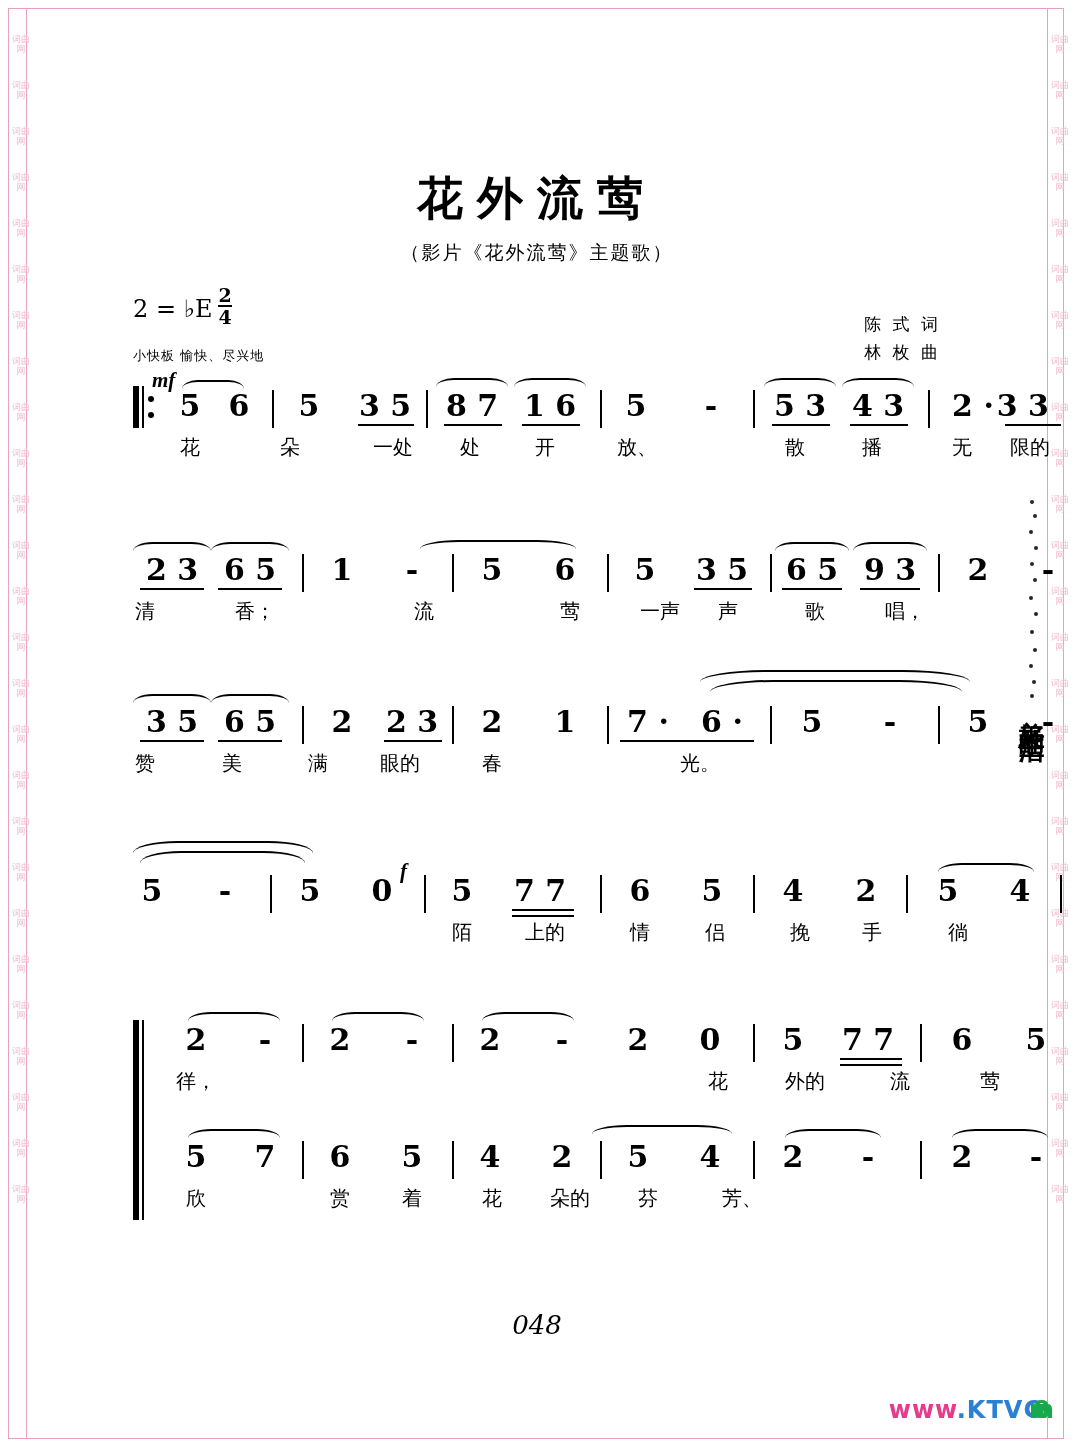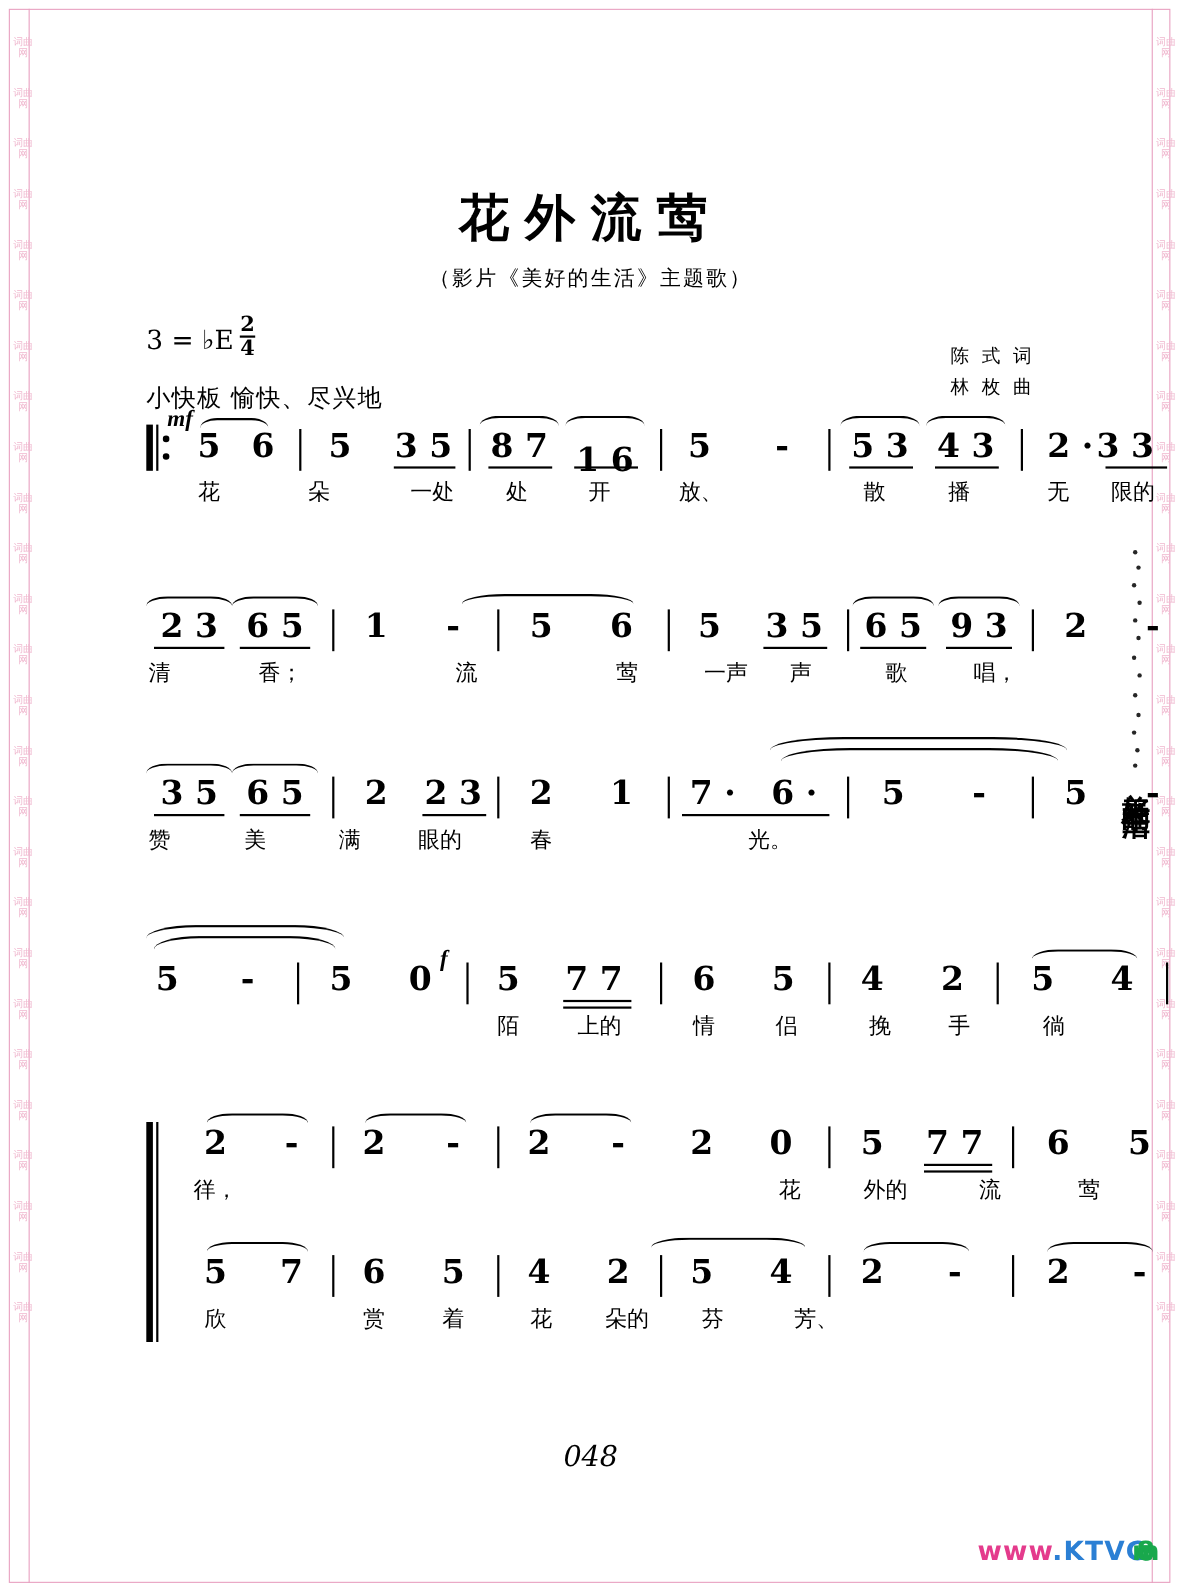--- a/index.html
+++ b/index.html
@@ -57,21 +57,21 @@
   }
   .meter{
     display:inline-block;text-align:center;line-height:1;
     font-size:19px;font-weight:bold;margin-left:6px;
     position:relative;top:-2px;
   }
   .meter .num{display:block;}
   .meter .den{display:block;border-top:2px solid #000;padding-top:1px;}
   .tempo{
     position:absolute;left:133px;top:347px;
-    font-size:22px;font-family:"DejaVu Sans",sans-serif;
+    font-size:13px;font-family:"DejaVu Sans",sans-serif;
     letter-spacing:1px;
   }
   .credits{
     position:absolute;right:133px;top:310px;
     font-size:17px;line-height:28px;text-align:left;
     font-family:"DejaVu Sans",sans-serif;letter-spacing:3px;
   }
   
   .sys{position:absolute;left:0;width:1074px;}
   .notes{
@@ -190,24 +190,24 @@
     <div class="wm">词曲网</div>
     <div class="wm">词曲网</div>
     <div class="wm">词曲网</div>
     <div class="wm">词曲网</div>
     <div class="wm">词曲网</div>
     <div class="wm">词曲网</div>
     <div class="wm">词曲网</div>
   </div>
 
 <div class="title">花外流莺</div>
-<div class="subtitle">（影片《美好的生活》主题歌）</div>
+<div class="subtitle">（影片《花外流莺》主题歌）</div>
 
 <div class="keysig">
-  <span>3 = ♭E</span>
+  <span>2 = ♭E</span>
   <span class="meter">
     <span class="num">2</span>
     <span class="den">4</span>
   </span>
 </div>
 <div class="tempo">小快板 愉快、尽兴地</div>
 <div class="credits">
   <div>陈 式 词</div>
   <div>林 枚 曲</div>
 </div>
@@ -243,21 +243,21 @@
     <div class="n" style="left:239px;top:4px">6</div>
     <div class="slur" style="left:182px;top:-4px;width:62px"></div>
     <div class="bar" style="left:272px;top:6px;height:38px"></div>
     <div class="n" style="left:309px;top:4px">5</div>
     <div class="n" style="left:385px;top:4px">3 5</div>
     <div class="beam" style="left:358px;top:40px;width:56px"></div>
     <div class="bar" style="left:426px;top:6px;height:38px"></div>
     <div class="n" style="left:472px;top:4px">8 7</div>
     <div class="beam" style="left:444px;top:40px;width:58px"></div>
     <div class="slur" style="left:436px;top:-6px;width:72px"></div>
-    <div class="n" style="left:550px;top:17px">1 6</div>
+    <div class="n" style="left:550px;top:4px">1 6</div>
     <div class="beam" style="left:522px;top:40px;width:58px"></div>
     <div class="slur" style="left:514px;top:-6px;width:72px"></div>
     <div class="bar" style="left:600px;top:6px;height:38px"></div>
     <div class="n" style="left:636px;top:4px">5</div>
     <div class="n" style="left:711px;top:4px">-</div>
     <div class="bar" style="left:753px;top:6px;height:38px"></div>
     <div class="n" style="left:800px;top:4px">5 3</div>
     <div class="beam" style="left:772px;top:40px;width:58px"></div>
     <div class="slur" style="left:764px;top:-6px;width:72px"></div>
     <div class="n" style="left:878px;top:4px">4 3</div>

